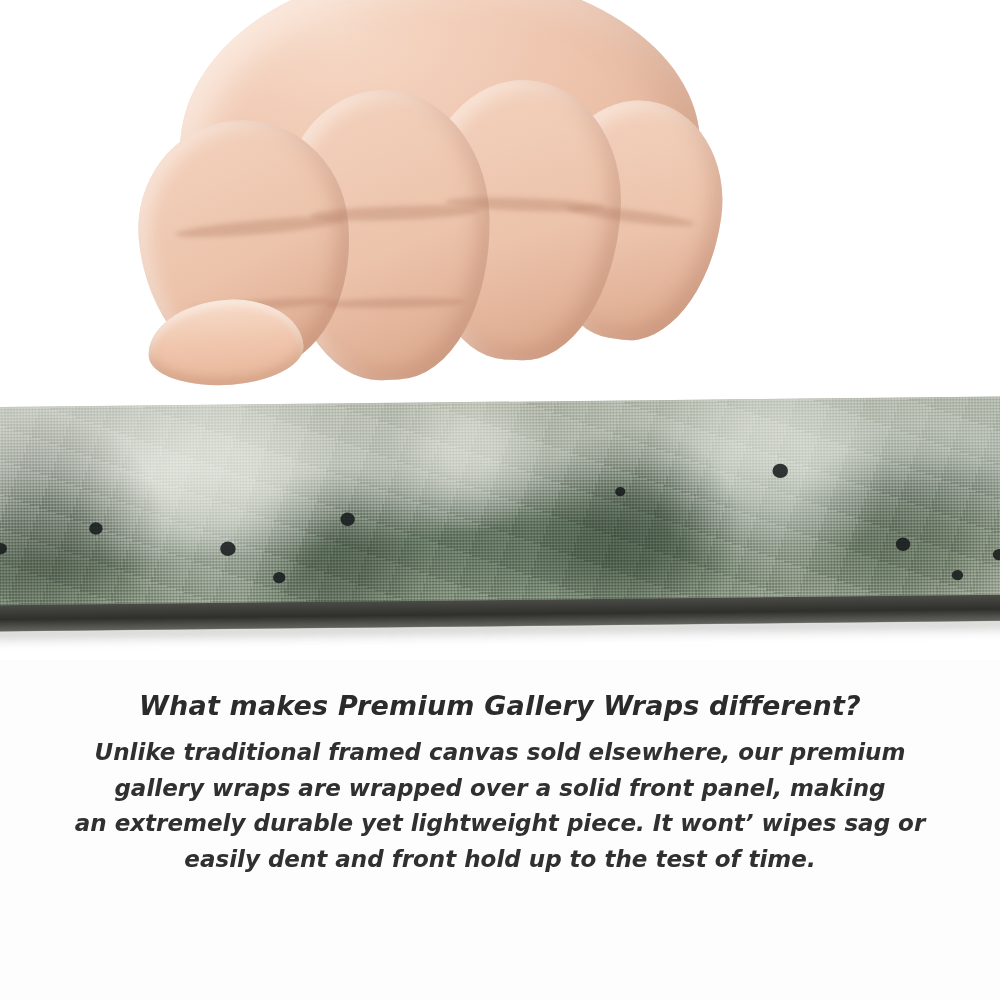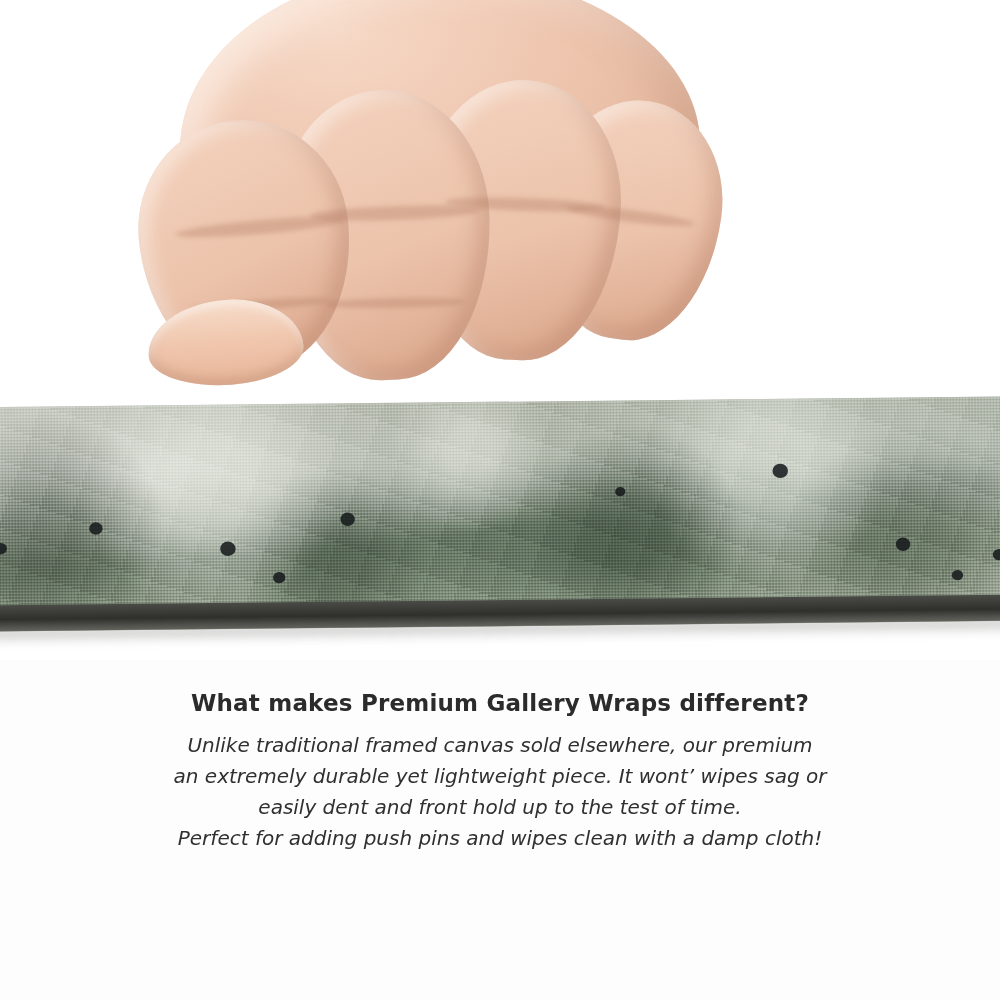--- a/index.html
+++ b/index.html
@@ -156,30 +156,32 @@
   .caption {
     position: absolute;
     left: 0;
     top: 690px;
     width: 1000px;
     text-align: center;
     font-family: "DejaVu Sans", sans-serif;
     color: #2b2b2b;
   }
   .caption-heading {
-    font-size: 23px;
+    font-size: 27px;
+    font-style: italic;
     font-weight: 700;
     letter-spacing: 0.2px;
     margin-bottom: 14px;
   }
   .caption-line {
-    font-size: 20px;
+    font-size: 23px;
     font-style: italic;
     line-height: 1.55;
     color: #303030;
+    font-weight: bold;
   }
 </style>
 </head>
 <body>
 
 <div class="page">
 
   <div class="photo">
 
     <div class="hand">
@@ -212,18 +214,18 @@
       <div class="speck" style="left:612px; top:84px;  width:10px; height:9px;"></div>
     </div>
 
     <div class="canvas-edge-dark"></div>
     <div class="canvas-shadow"></div>
   </div>
 
   <div class="caption">
     <div class="caption-heading">What makes Premium Gallery Wraps different?</div>
     <div class="caption-line">Unlike traditional framed canvas sold elsewhere, our premium</div>
+    <div class="caption-line">gallery wraps are wrapped over a solid front panel, making</div>
     <div class="caption-line">an extremely durable yet lightweight piece. It wont’ wipes sag or</div>
     <div class="caption-line">easily dent and front hold up to the test of time.</div>
-    <div class="caption-line">Perfect for adding push pins and wipes clean with a damp cloth!</div>
   </div>
 
 </div>
 
 </body></html>

